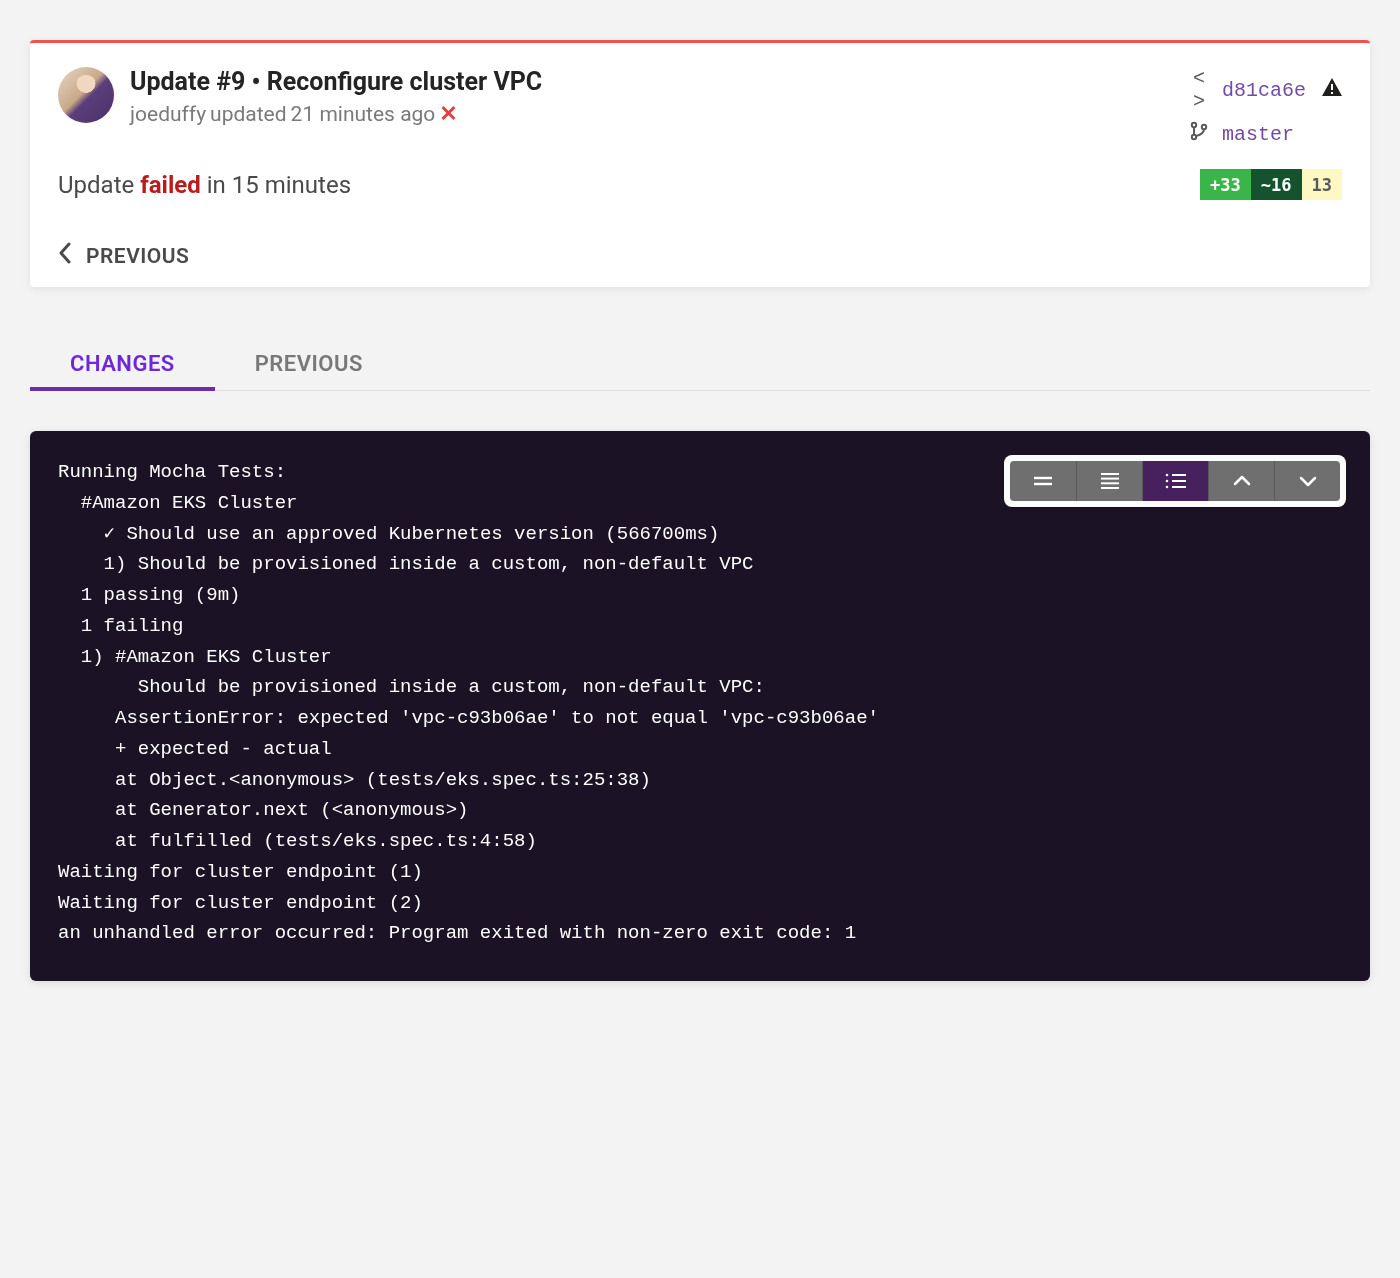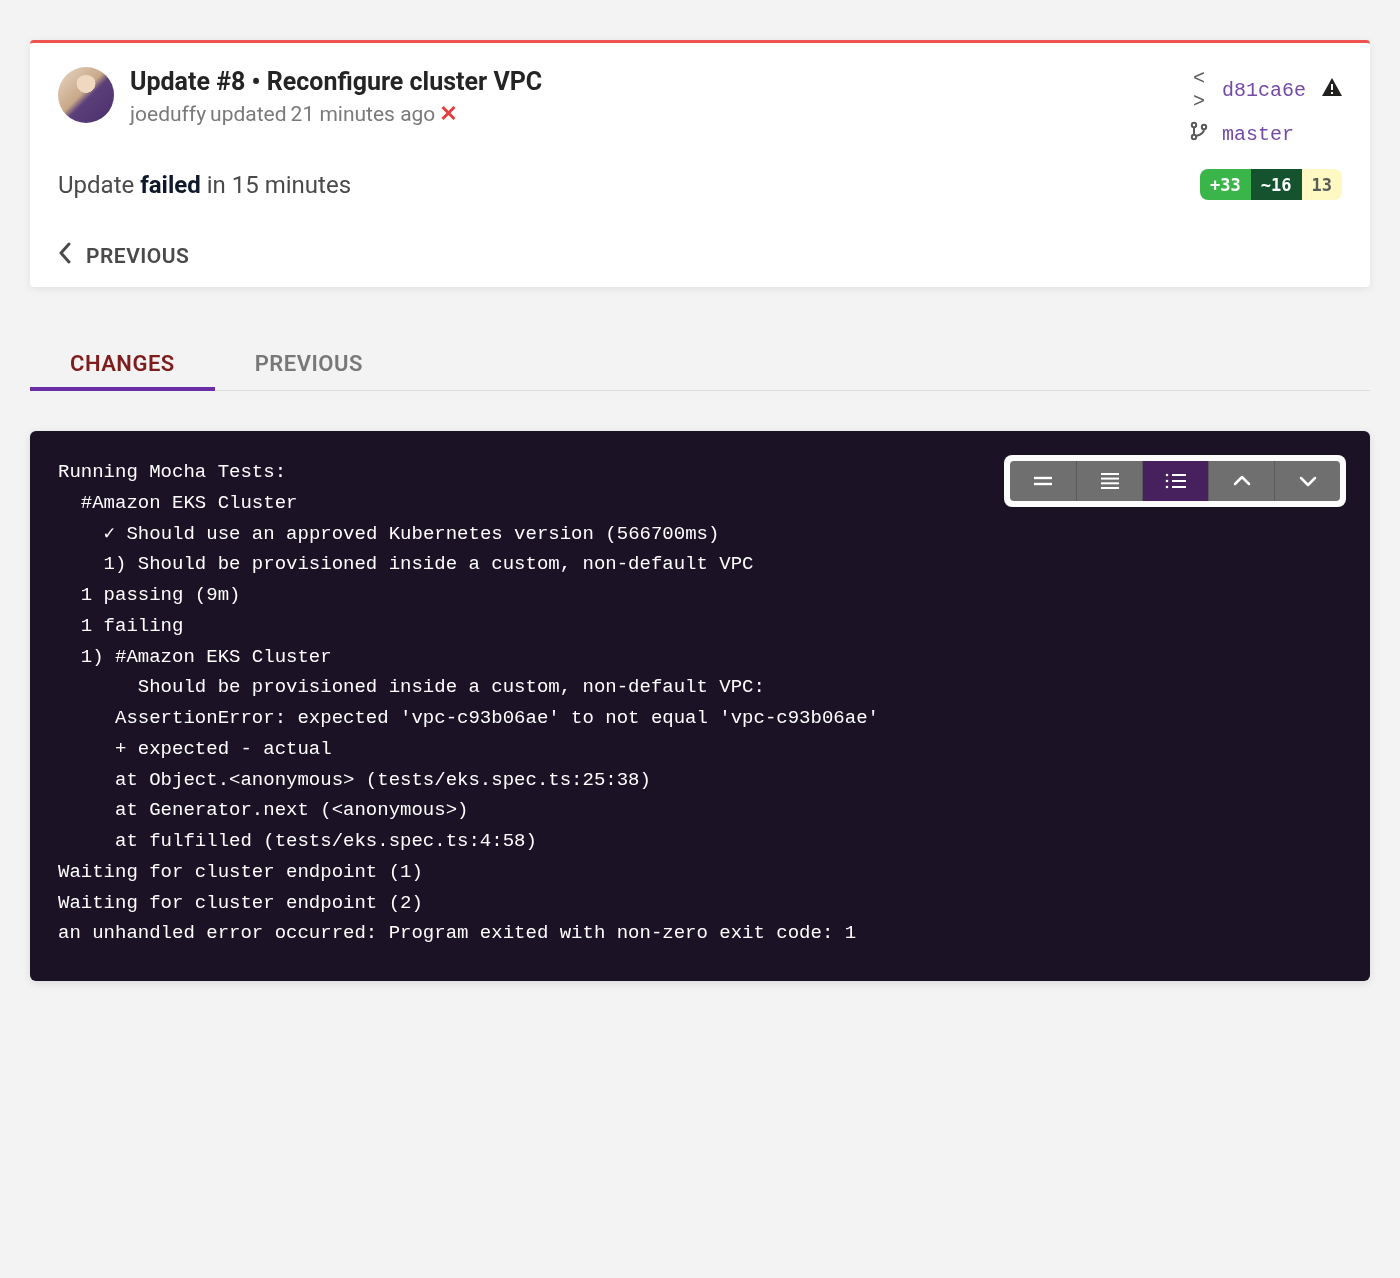--- a/index.html
+++ b/index.html
@@ -30,34 +30,34 @@
     .x-icon { color:#e53e3e; font-weight:700; font-size:22px; line-height:1; }
 
     .meta { margin-left:auto; display:flex; flex-direction:column; gap:8px; align-items:flex-start; }
     .meta-row { display:flex; align-items:center; gap:12px; font-family:"SFMono-Regular",Consolas,"Liberation Mono",Menlo,monospace; font-size:20px; }
     .meta-row .label { color:#744aa6; }
     .meta-ico { width:22px; text-align:center; color:#5a5a5a; }
     .warn-tri { margin-left:4px; }
 
     .statusline { display:flex; align-items:center; justify-content:space-between; margin-top:22px; }
     .statustext { font-size:24px; color:#4a4a4a; }
-    .statustext b { font-weight:700; color:#0f172a; }
-    .diffpill { display:flex; border-radius:8px; overflow:hidden; font-family:"SFMono-Regular",Consolas,monospace; font-size:17px; font-weight:700; }
+    .statustext b { font-weight:700; color:#b91c1c; }
+    .diffpill { display:flex; border-radius:0; overflow:hidden; font-family:"SFMono-Regular",Consolas,monospace; font-size:17px; font-weight:700; }
     .diffpill span { padding:6px 10px 5px; color:#fff; }
     .diffpill .add { background:#3ab54a; }
     .diffpill .mod { background:#14532d; }
     .diffpill .unc { background:#fef9c3; color:#5a5a5a; }
 
     .prevnext { margin-top:42px; }
     .prevlink { display:inline-flex; align-items:center; gap:14px; font-size:21px; font-weight:600; letter-spacing:0.5px; color:#4a4a4a; cursor:pointer; }
     .prevlink .chev { font-size:22px; }
 
     .tabs { display:flex; border-bottom:1px solid #ddd; margin-top:48px; }
     .tab { padding:16px 40px 14px; font-size:22px; font-weight:600; letter-spacing:0.5px; color:#787878; cursor:pointer; position:relative; }
-    .tab.active { color:#7f1d1d; }
+    .tab.active { color:#6d28d9; }
     .tab.active::after { content:''; position:absolute; left:0; right:0; bottom:-1px; height:4px; background:#6a2fa6; }
 
     .console {
       margin-top:40px; background:#1b1225; border-radius:6px; padding:26px 28px 32px;
       position:relative; box-shadow:0 2px 8px rgba(0,0,0,0.1);
     }
     .toolbar {
       position:absolute; top:24px; right:24px; background:#fbfbfb; border-radius:8px; padding:6px;
       display:flex; gap:0; box-shadow:0 1px 3px rgba(0,0,0,0.2);
     }
@@ -74,21 +74,21 @@
       font-size:19px; line-height:1.62; white-space:pre;
     }
   </style>
 </head>
 <body>
 
 <div class="card">
   <div class="hdr">
     <div class="avatar"></div>
     <div class="hdr-text">
-      <div class="title">Update #8 • Reconfigure cluster VPC</div>
+      <div class="title">Update #9 • Reconfigure cluster VPC</div>
       <div class="subline">
         <span>joeduffy</span>
         <span>updated</span>
         <span>21 minutes ago</span>
         <span class="x-icon">✕</span>
       </div>
     </div>
     <div class="meta">
       <div class="meta-row">
         <span class="meta-ico">&lt; &gt;</span>

